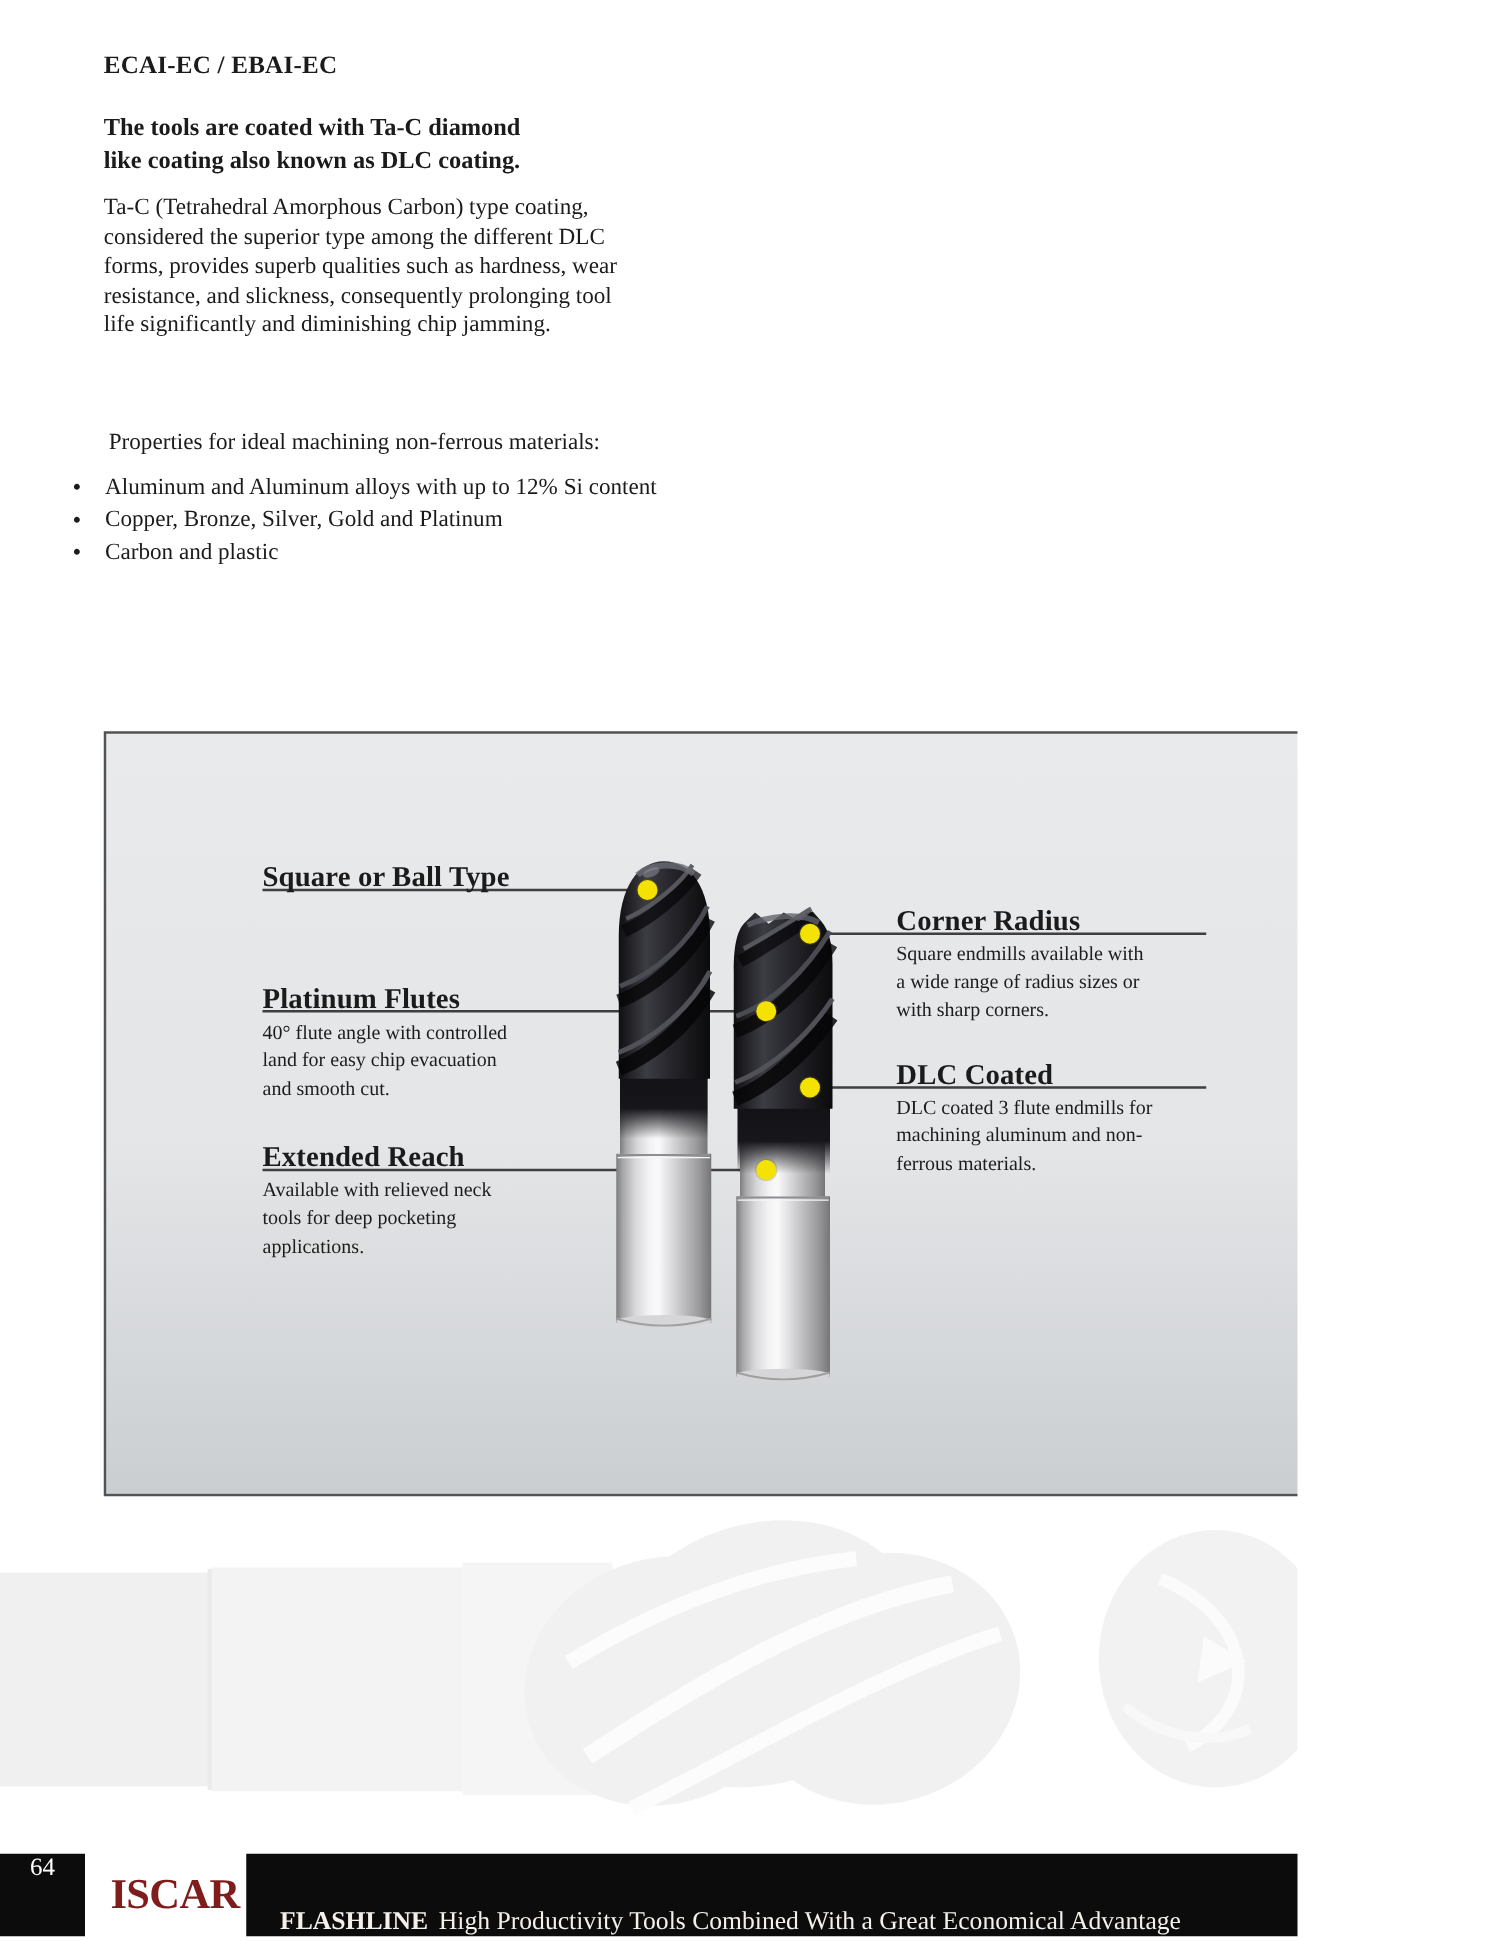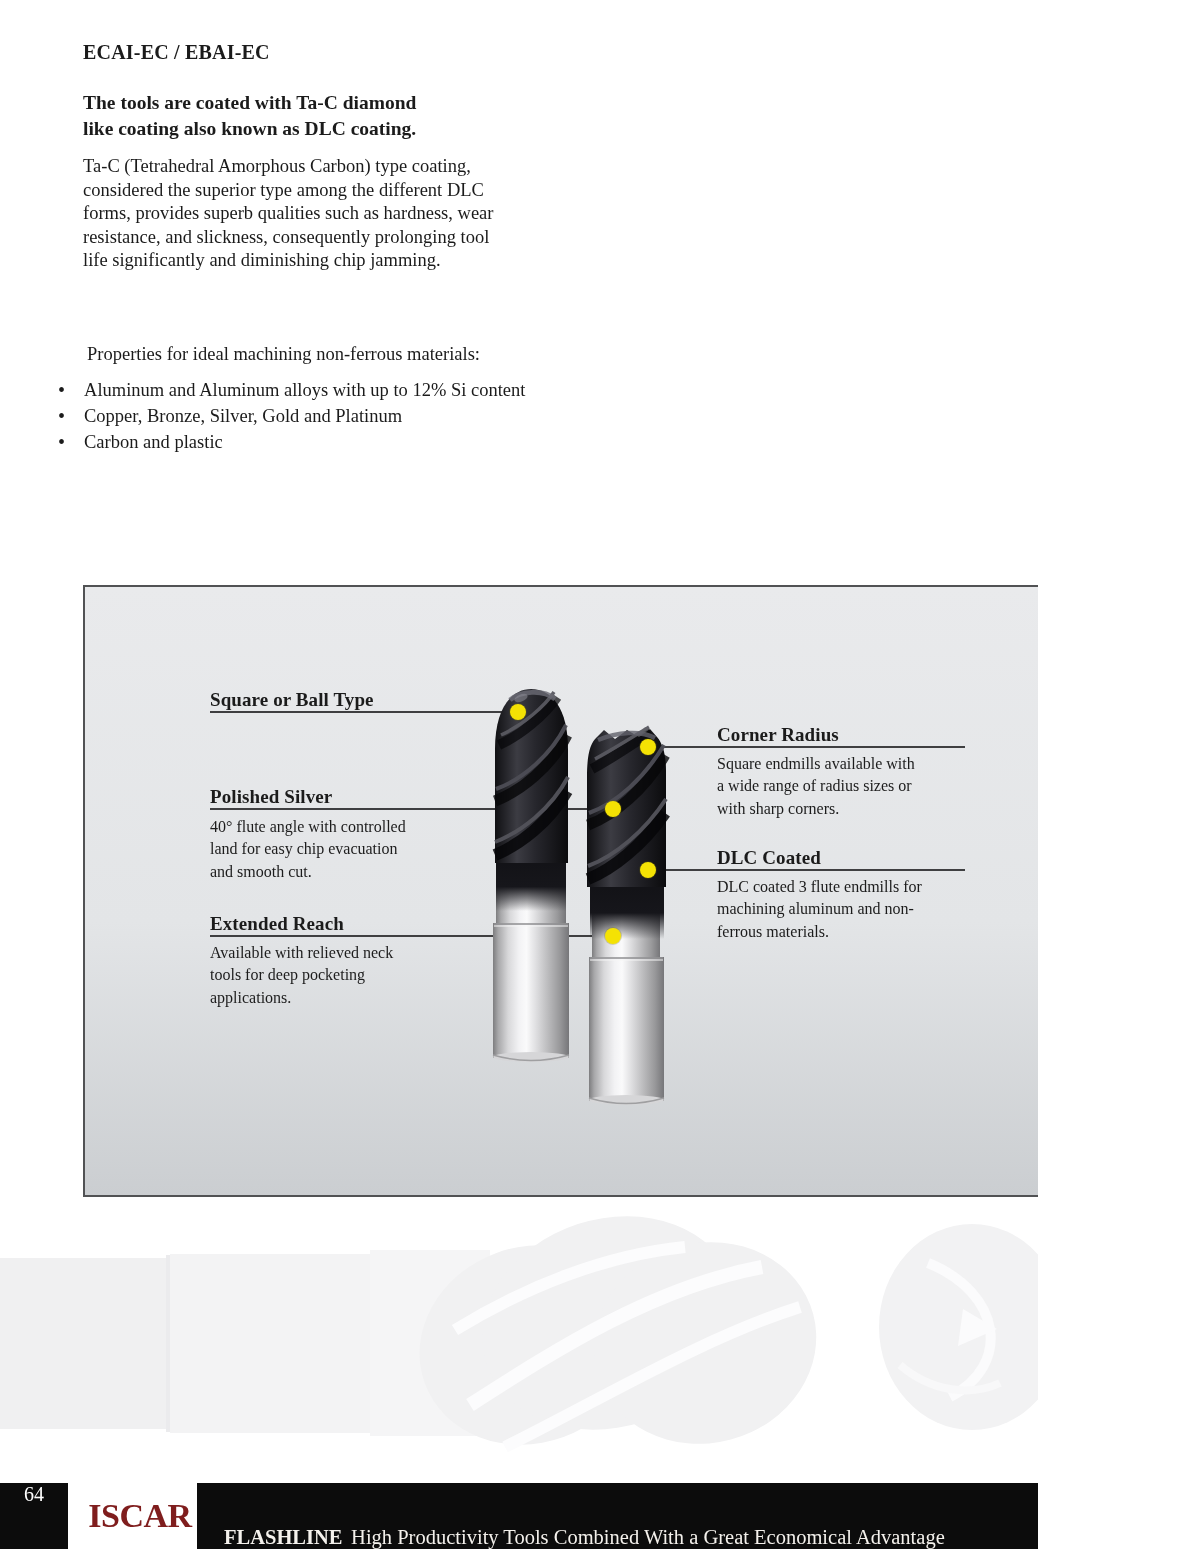--- a/index.html
+++ b/index.html
@@ -56,21 +56,21 @@
     height: 2px;
     background: #3f3f41;
   }
   .callout-dot {
     width: 16px; height: 16px;
     border-radius: 50%;
     background: #f4e204;
     box-shadow: 0 0 0 1px rgba(120,110,0,0.25);
   }
   .callout-title {
-    font-size: 19px; font-weight: bold; letter-spacing: 0.1px;
+    font-size: 23px; font-weight: bold; letter-spacing: 0.1px;
   }
   .callout-desc {
     font-size: 16px; line-height: 22.3px;
     white-space: pre-line;
     color: #1c1c1c;
   }
 
   
   .pagenum-box {
     left: 0; top: 1483px;
@@ -195,21 +195,21 @@
   </svg>
 
   <div class="abs callout-dot" style="left:510px; top:704px;"></div>
   <div class="abs callout-dot" style="left:605px; top:801px;"></div>
   <div class="abs callout-dot" style="left:605px; top:928px;"></div>
   <div class="abs callout-dot" style="left:640px; top:739px;"></div>
   <div class="abs callout-dot" style="left:640px; top:862px;"></div>
 
   <div class="abs callout-title" style="left:210px; top:689px;">Square or Ball Type</div>
 
-  <div class="abs callout-title" style="left:210px; top:786px;">Polished Silver</div>
+  <div class="abs callout-title" style="left:210px; top:786px;">Platinum Flutes</div>
   <div class="abs callout-desc" style="left:210px; top:816px; width:255px;">40° flute angle with controlled
 land for easy chip evacuation
 and smooth cut.</div>
 
   <div class="abs callout-title" style="left:210px; top:913px;">Extended Reach</div>
   <div class="abs callout-desc" style="left:210px; top:942px; width:255px;">Available with relieved neck
 tools for deep pocketing
 applications.</div>
 
   <div class="abs callout-title" style="left:717px; top:724px;">Corner Radius</div>

